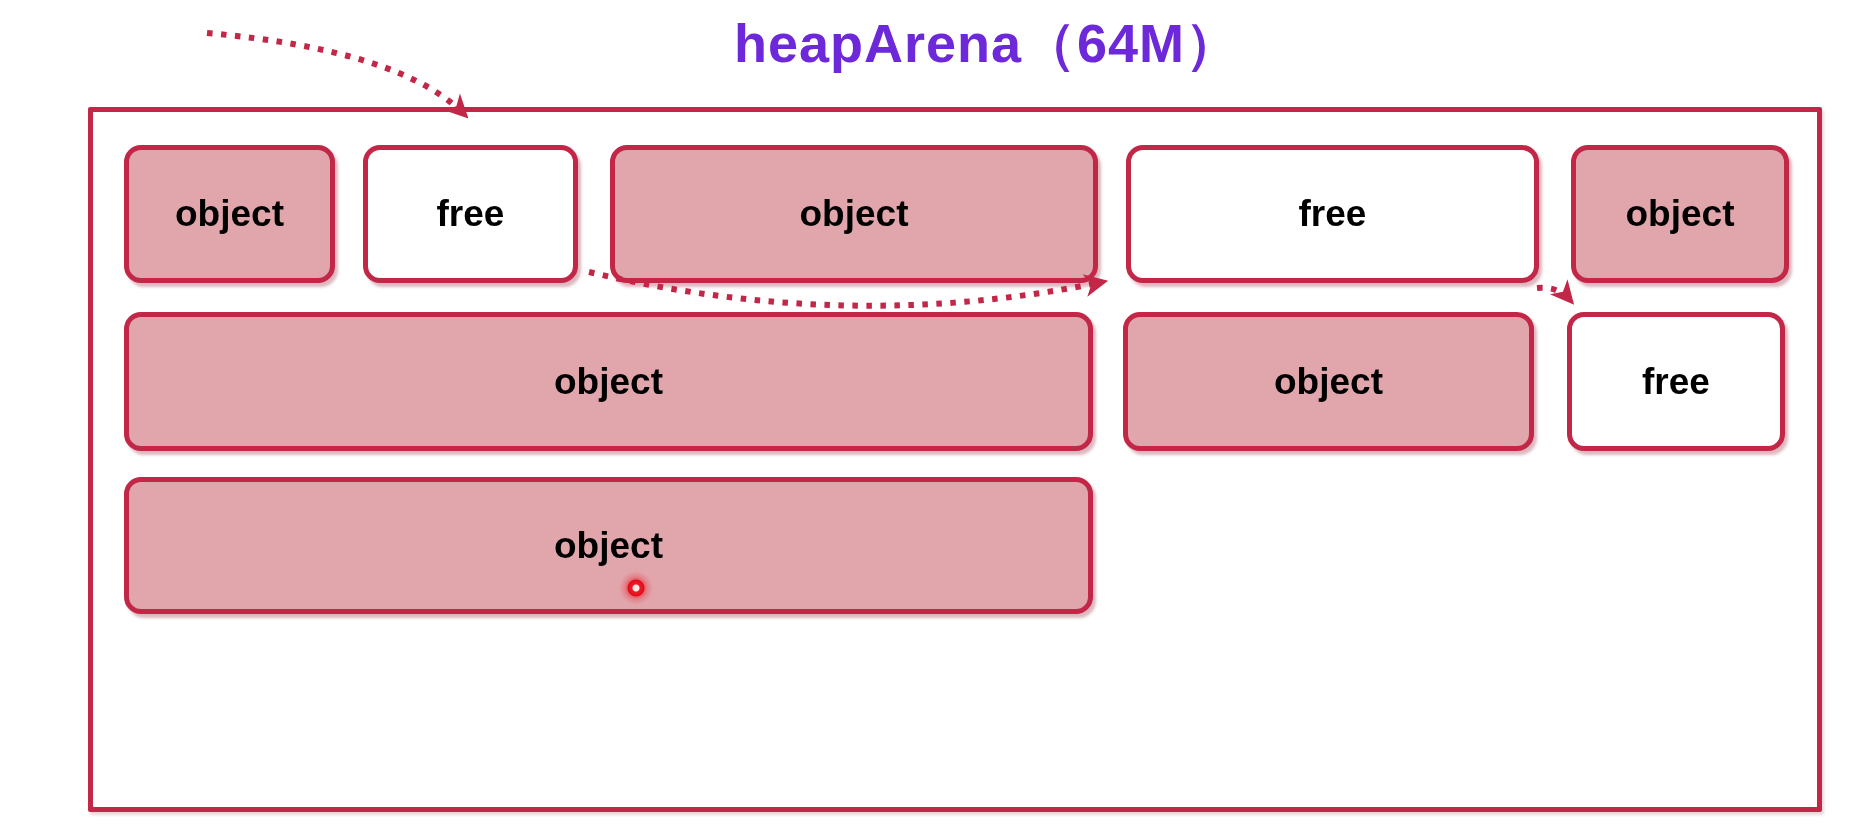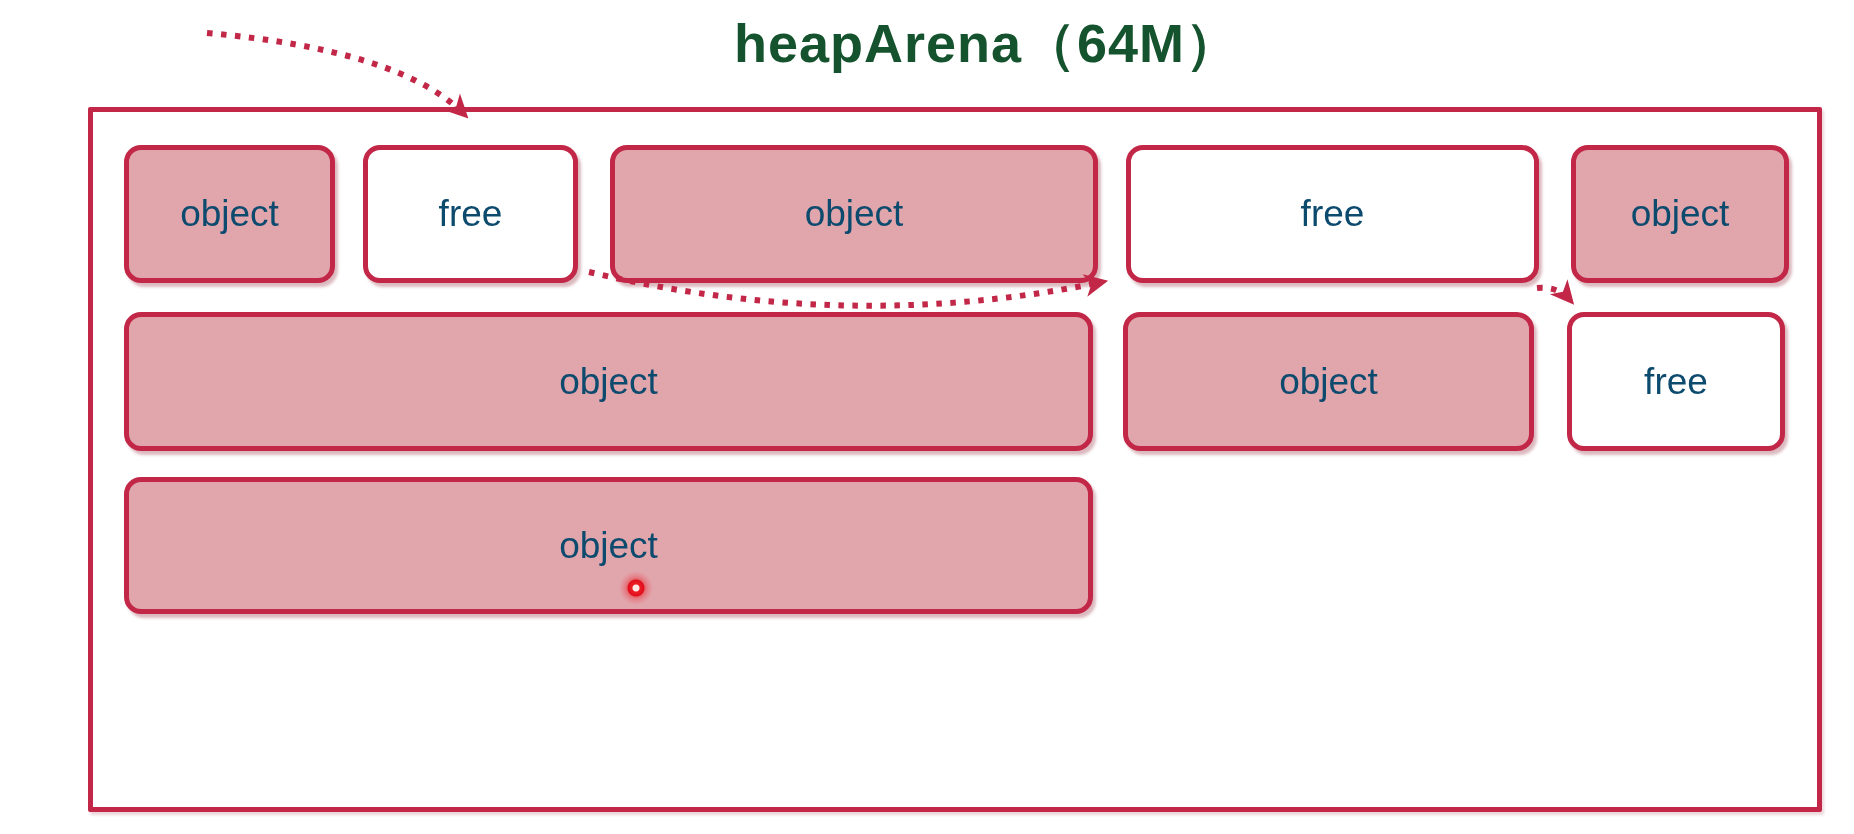--- a/index.html
+++ b/index.html
@@ -3,35 +3,35 @@
 <meta charset="utf-8">
 <style>
   html,body{margin:0;padding:0;background:#ffffff;}
   .stage{
     position:relative;width:1854px;height:834px;background:#ffffff;overflow:hidden;
     font-family:"Liberation Sans","DejaVu Sans",sans-serif;
   }
   .title{
     position:absolute;left:88px;top:8px;width:1734px;text-align:center;
     transform:translateX(32px);
-    font-size:54px;font-weight:700;color:#14532d;letter-spacing:1px;
+    font-size:54px;font-weight:700;color:#6d28d9;letter-spacing:1px;
   }
   .arena{
     position:absolute;left:88px;top:107px;width:1734px;height:705px;
     box-sizing:border-box;border:5px solid #c22747;background:#ffffff;border-radius:2px;
     box-shadow:2px 3px 3px rgba(136,22,42,.18);
   }
   .block{
     position:absolute;box-sizing:border-box;border:5px solid #c22747;border-radius:17px;
     display:flex;align-items:center;justify-content:center;
     box-shadow:3px 4px 3px rgba(136,22,42,.30);
   }
   .block.object{background:#e1a5ac;}
   .block.free{background:#ffffff;}
-  .block .lbl{font-size:37px;font-weight:400;color:#0c4a6e;}
+  .block .lbl{font-size:37px;font-weight:700;color:#000000;}
   
   .r1{top:145px;height:138px;}
   .r1c1{left:124px;width:211px;}
   .r1c2{left:363px;width:215px;}
   .r1c3{left:610px;width:488px;}
   .r1c4{left:1126px;width:413px;}
   .r1c5{left:1571px;width:218px;}
   
   .r2{top:312px;height:139px;}
   .r2c1{left:124px;width:969px;}

